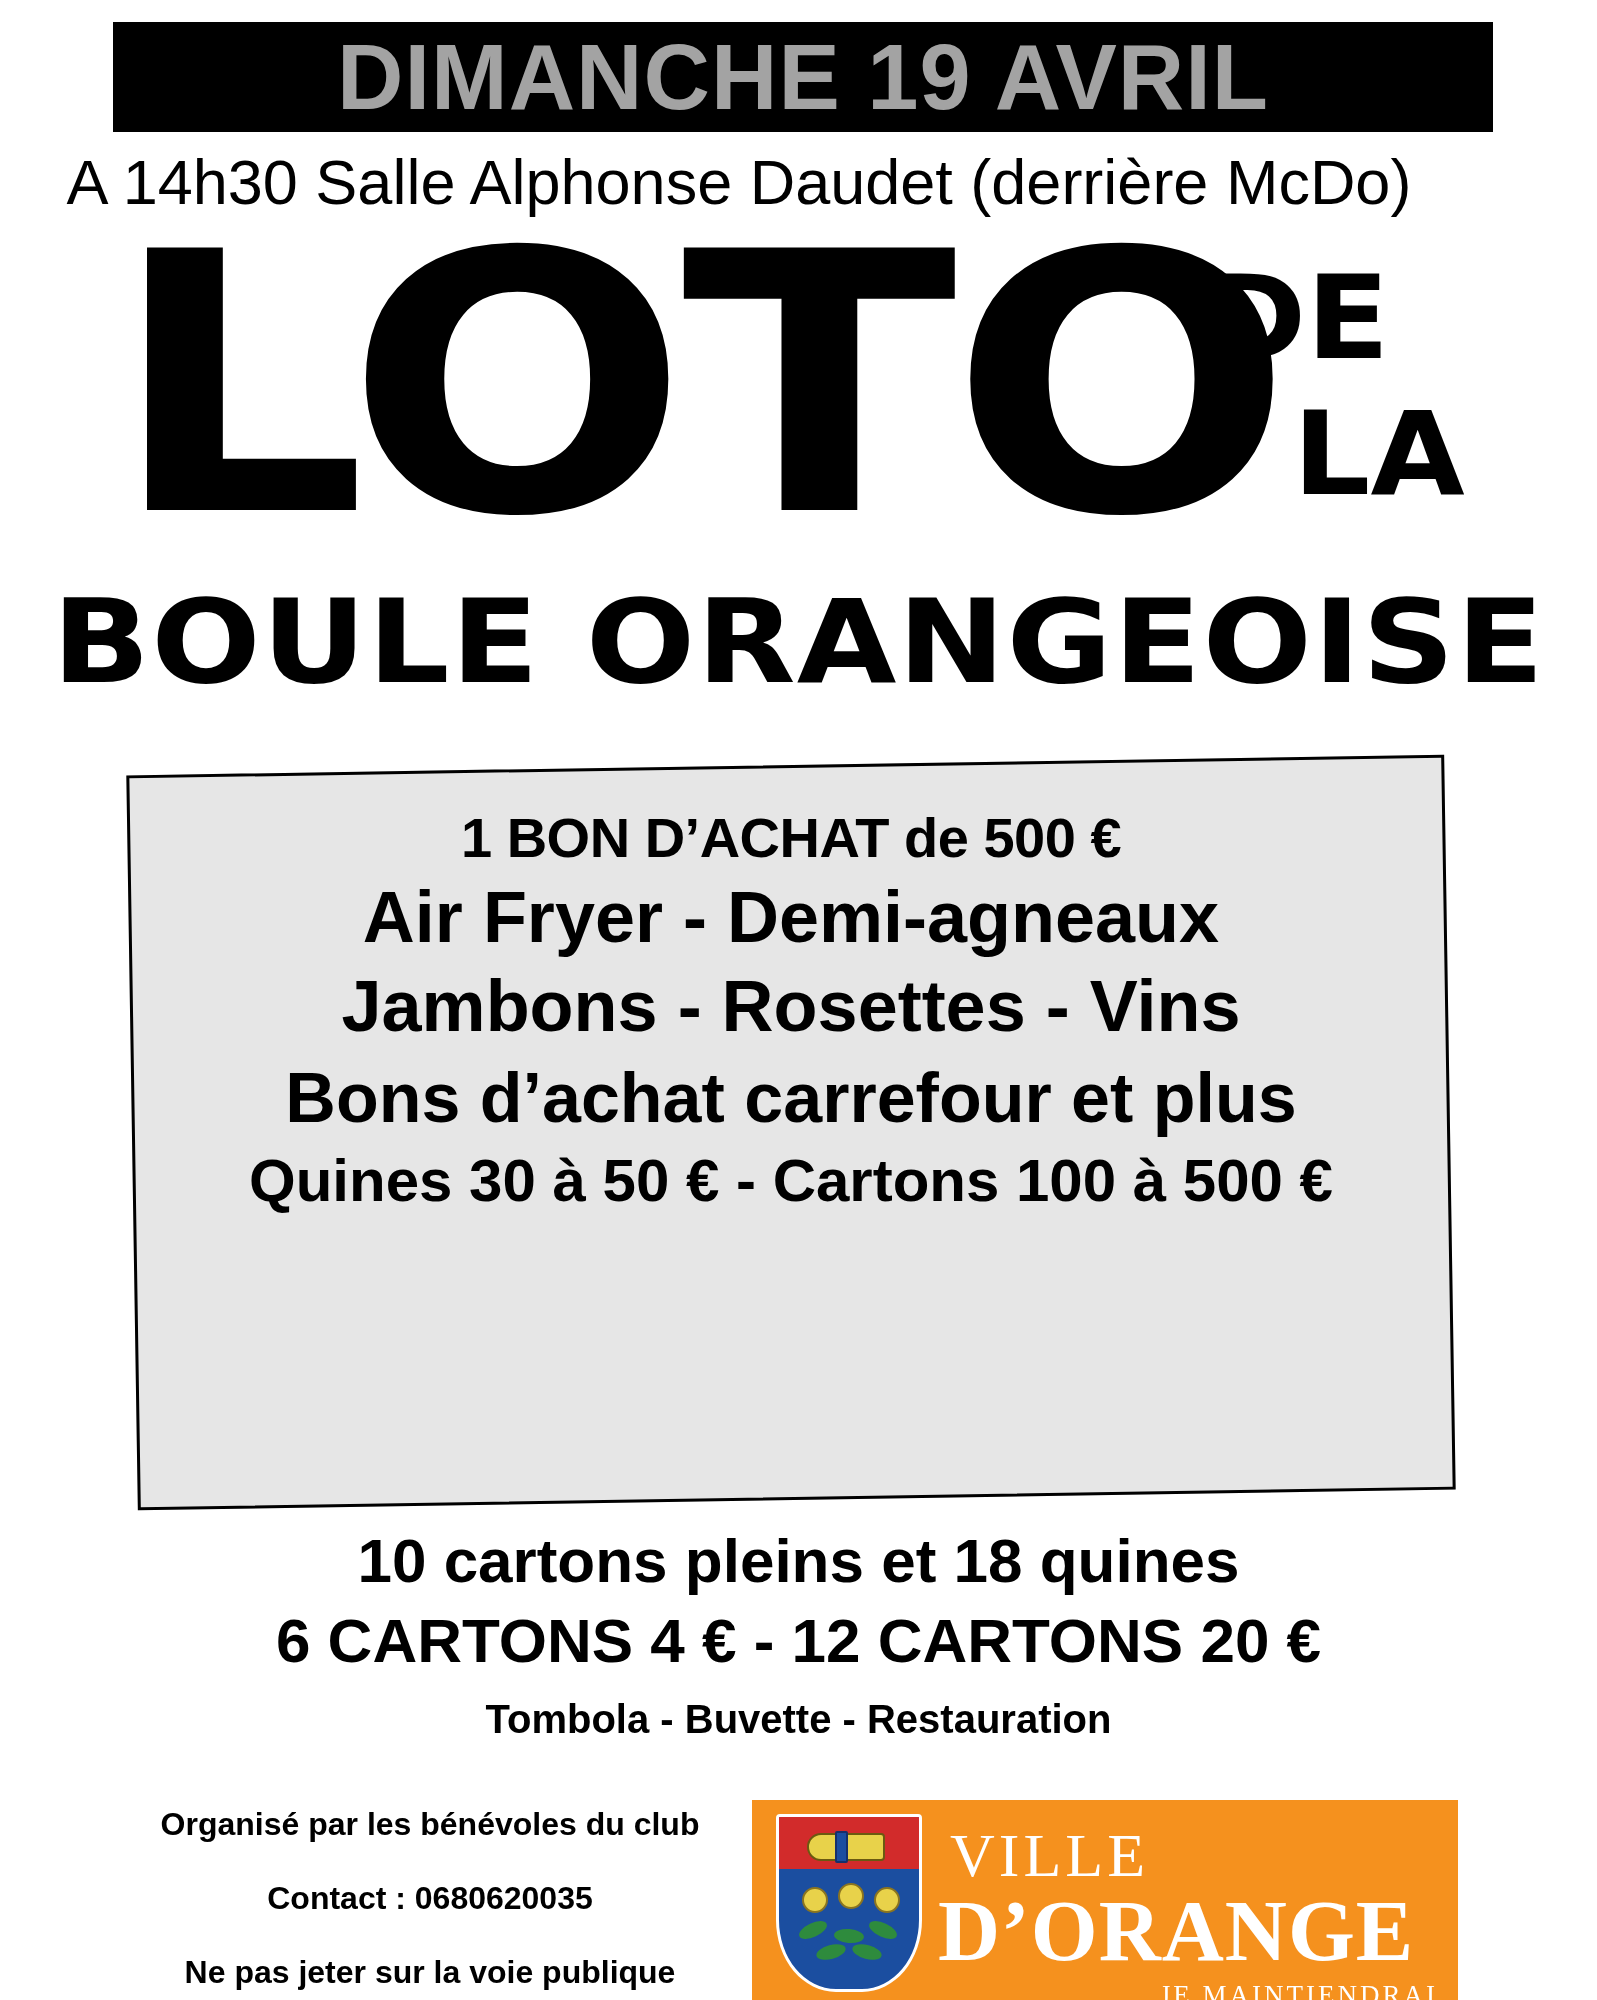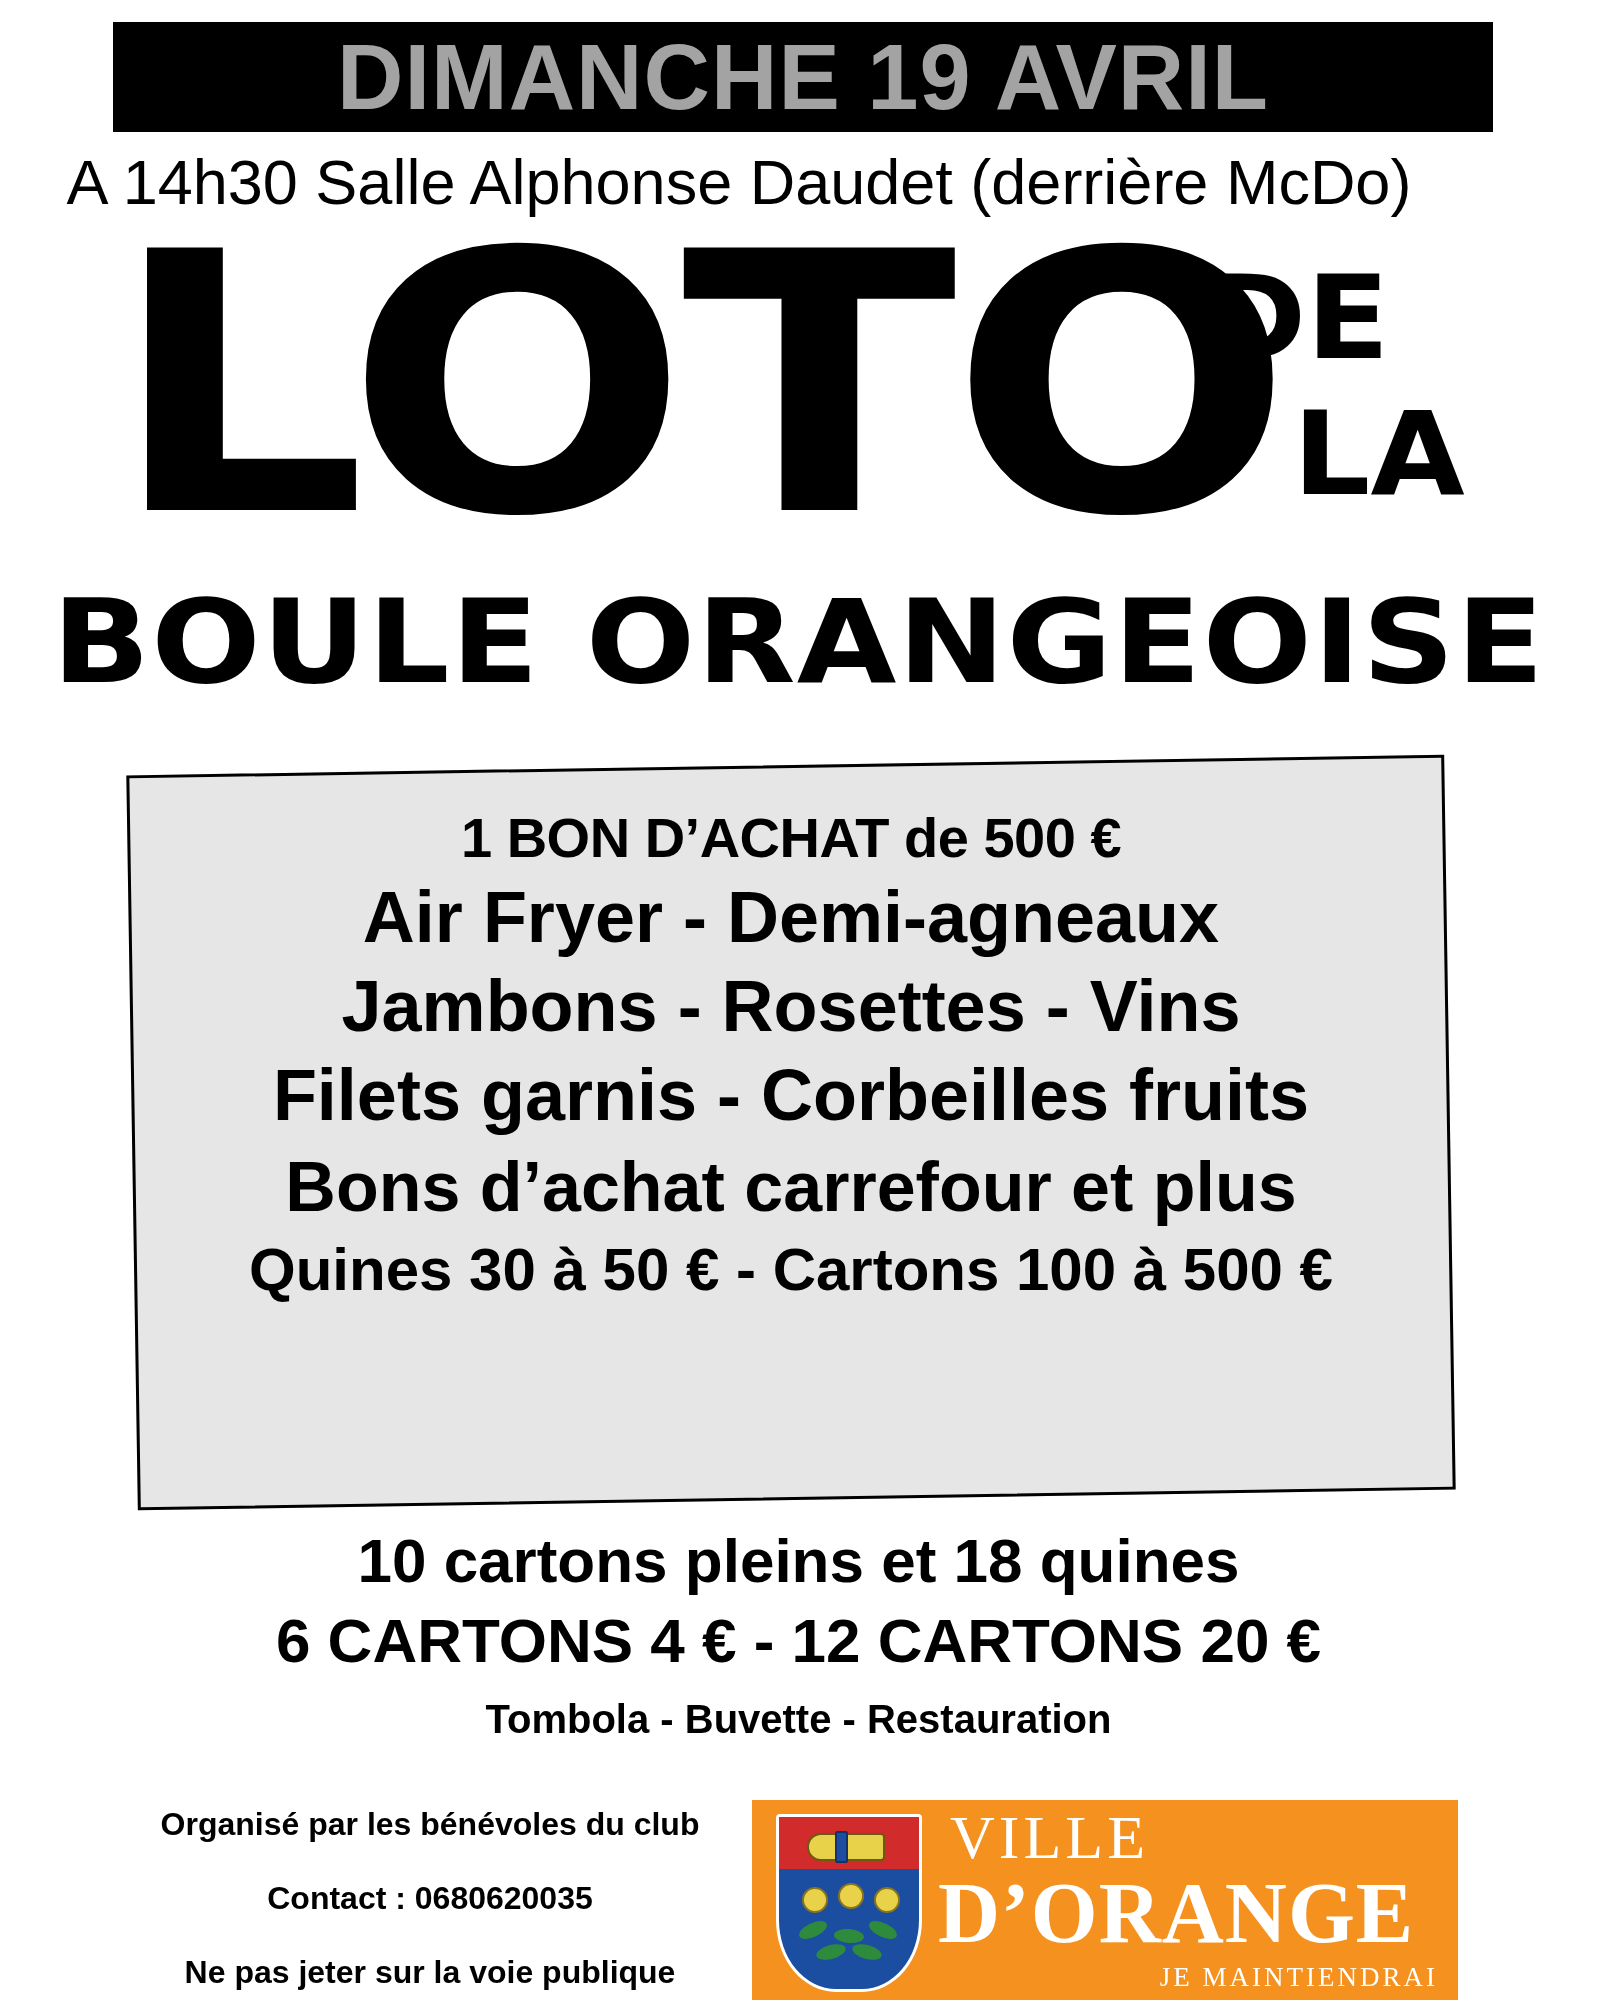--- a/index.html
+++ b/index.html
@@ -290,21 +290,21 @@
   .l1 { left: 4px; top: 40px; transform: rotate(-25deg); }
   .l2 { left: 40px; top: 46px; transform: rotate(5deg); }
   .l3 { left: 74px; top: 40px; transform: rotate(25deg); }
   .l4 { left: 22px; top: 62px; transform: rotate(-15deg); }
   .l5 { left: 58px; top: 62px; transform: rotate(15deg); }
 
   .logo-text {
     flex: 1 1 auto;
     position: relative;
     color: #ffffff;
-    padding: 6px 10px 0 4px;
+    padding: 24px 10px 0 4px;
   }
   .logo-ville {
     font-family: "Liberation Serif", serif;
     font-size: 62px;
     letter-spacing: 4px;
     line-height: 1;
     text-align: left;
     margin-left: 12px;
   }
   .logo-orange {
@@ -343,21 +343,20 @@
     <div class="loto-la">LA</div>
   </div>
 
   <div class="boule">BOULE ORANGEOISE</div>
 
   <div class="prize-box">
     <div class="prize-inner">
       <div class="prize-line pl-1">1 BON D’ACHAT de 500 €</div>
       <div class="prize-line pl-2">Air Fryer - Demi-agneaux</div>
       <div class="prize-line pl-3">Jambons - Rosettes - Vins</div>
-      <div class="prize-line pl-4">Filets garnis - Corbeilles fruits</div>
       <div class="prize-line pl-5">Bons d’achat carrefour et plus</div>
       <div class="prize-line pl-6">Quines 30 à 50 € - Cartons 100 à 500 €</div>
     </div>
   </div>
 
   <div class="info-1">10 cartons pleins et 18 quines</div>
   <div class="info-2">6 CARTONS 4 € - 12 CARTONS 20 €</div>
   <div class="info-3">Tombola - Buvette - Restauration</div>
 
   <div class="footer-left">

